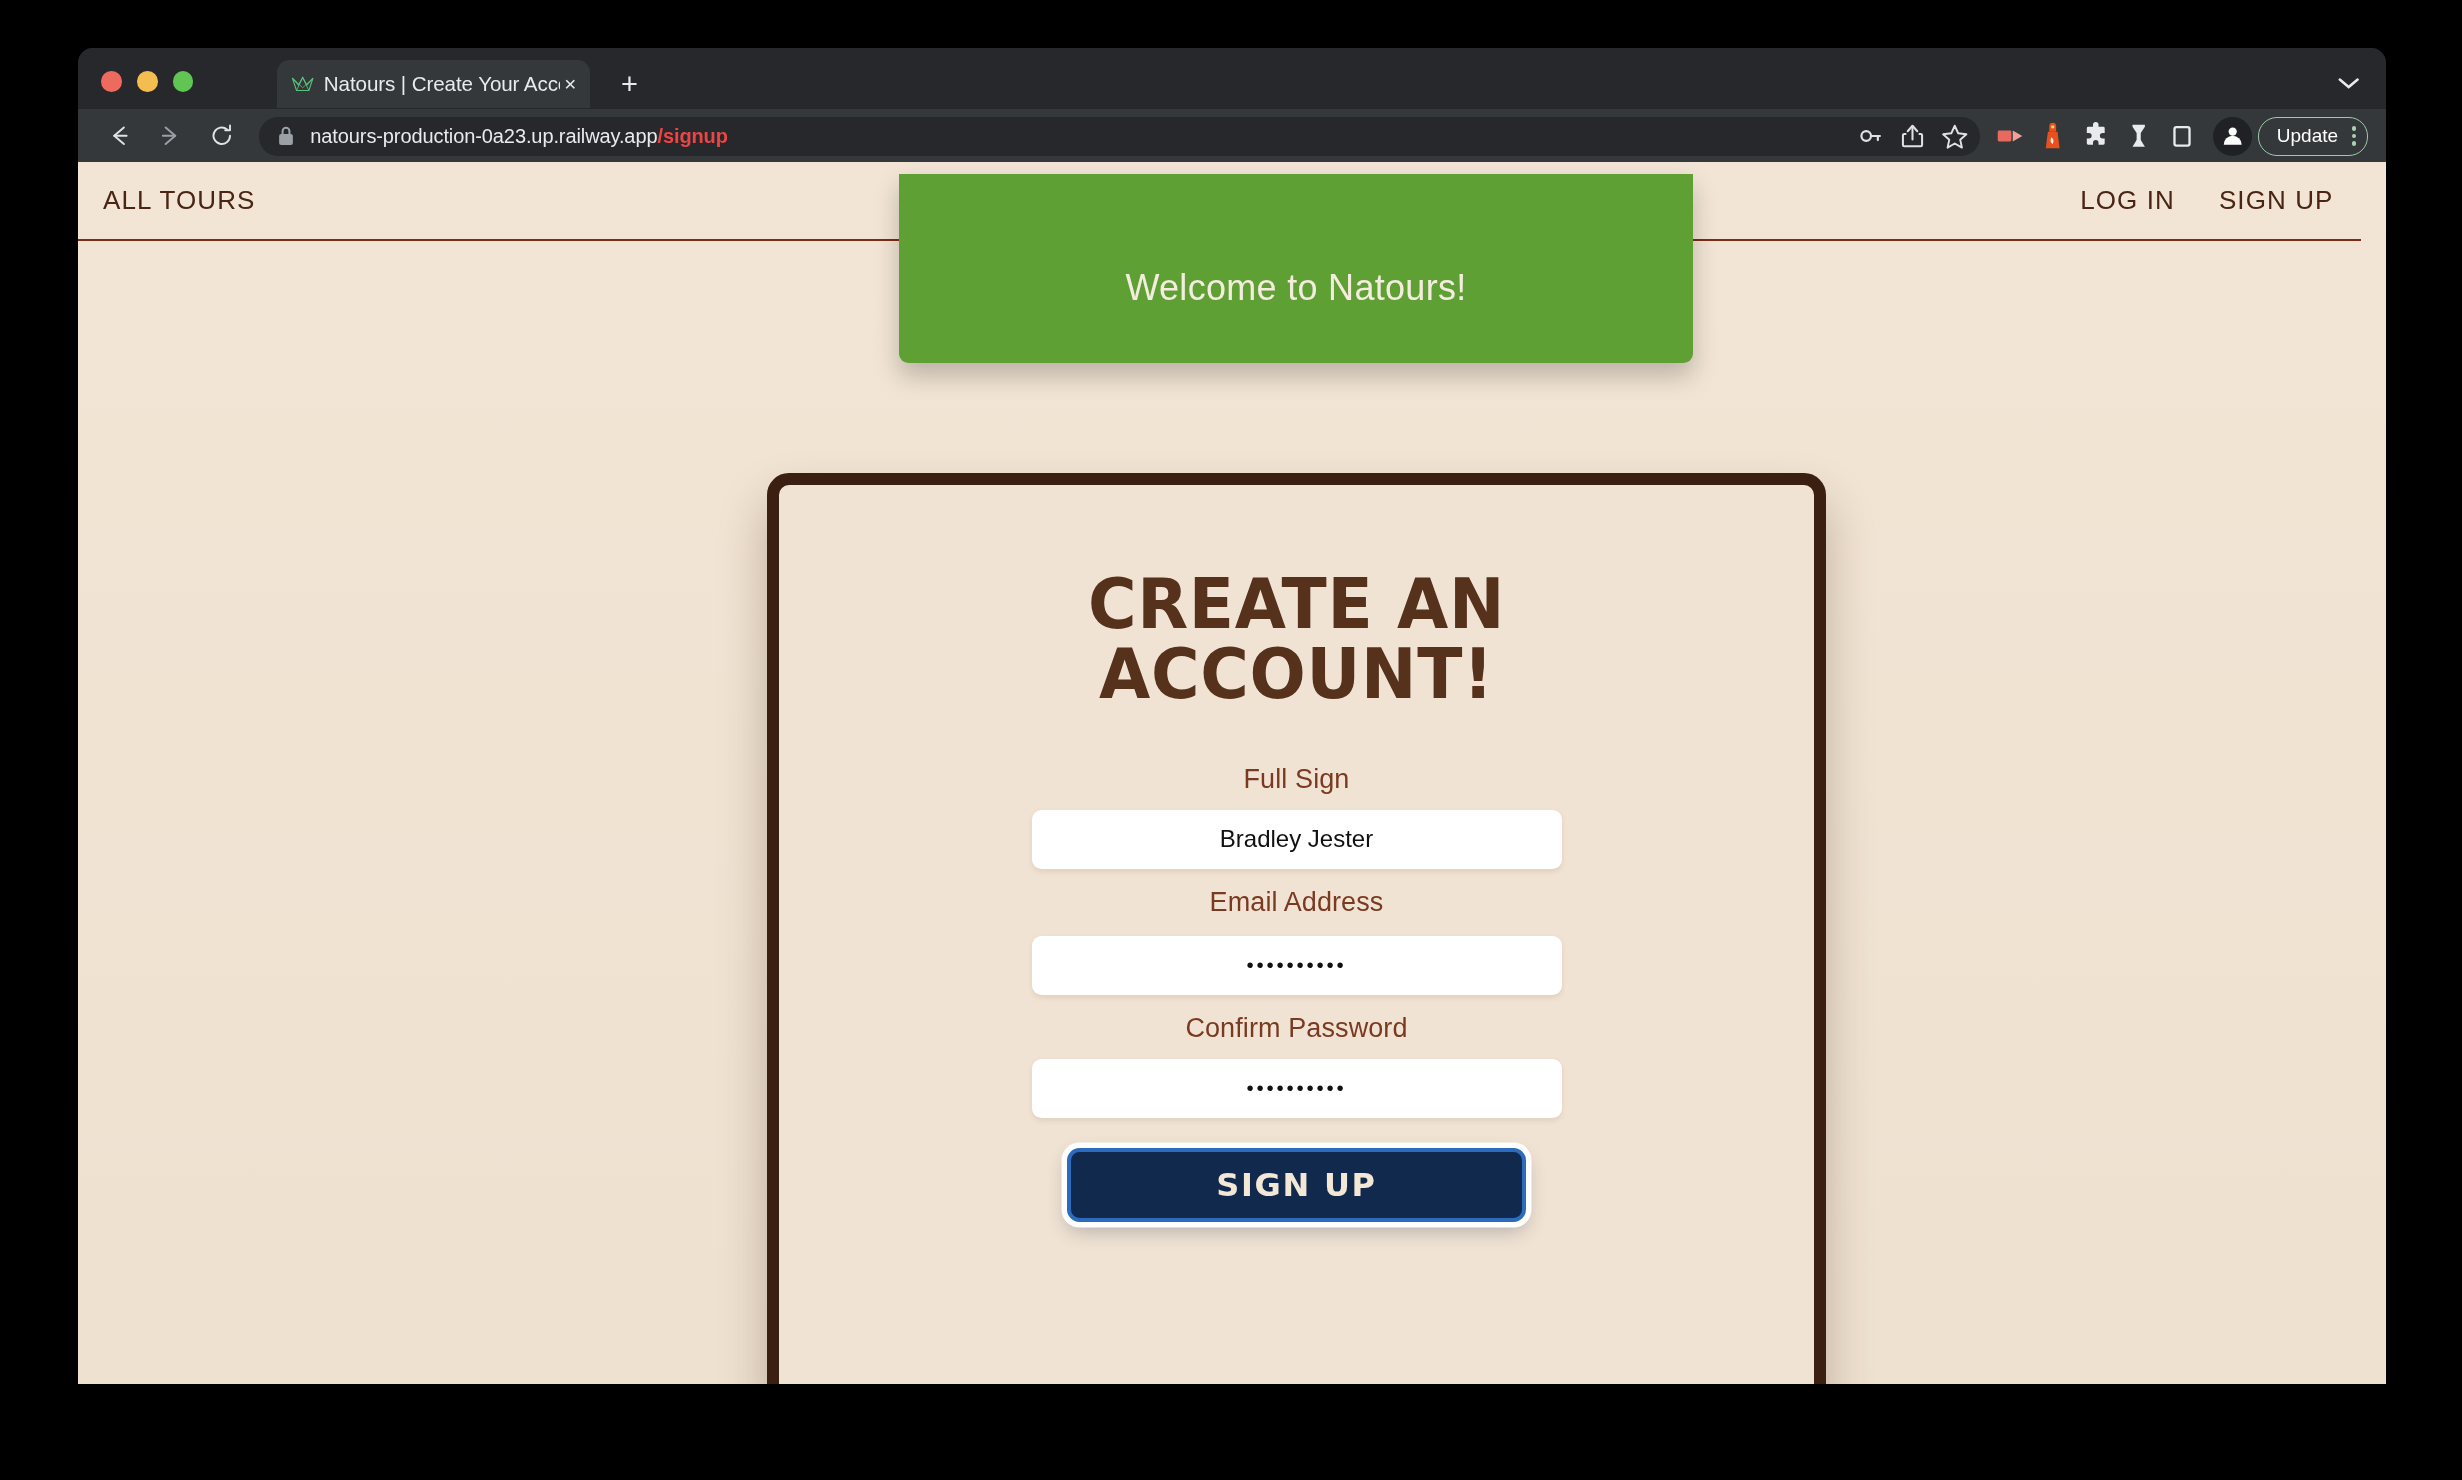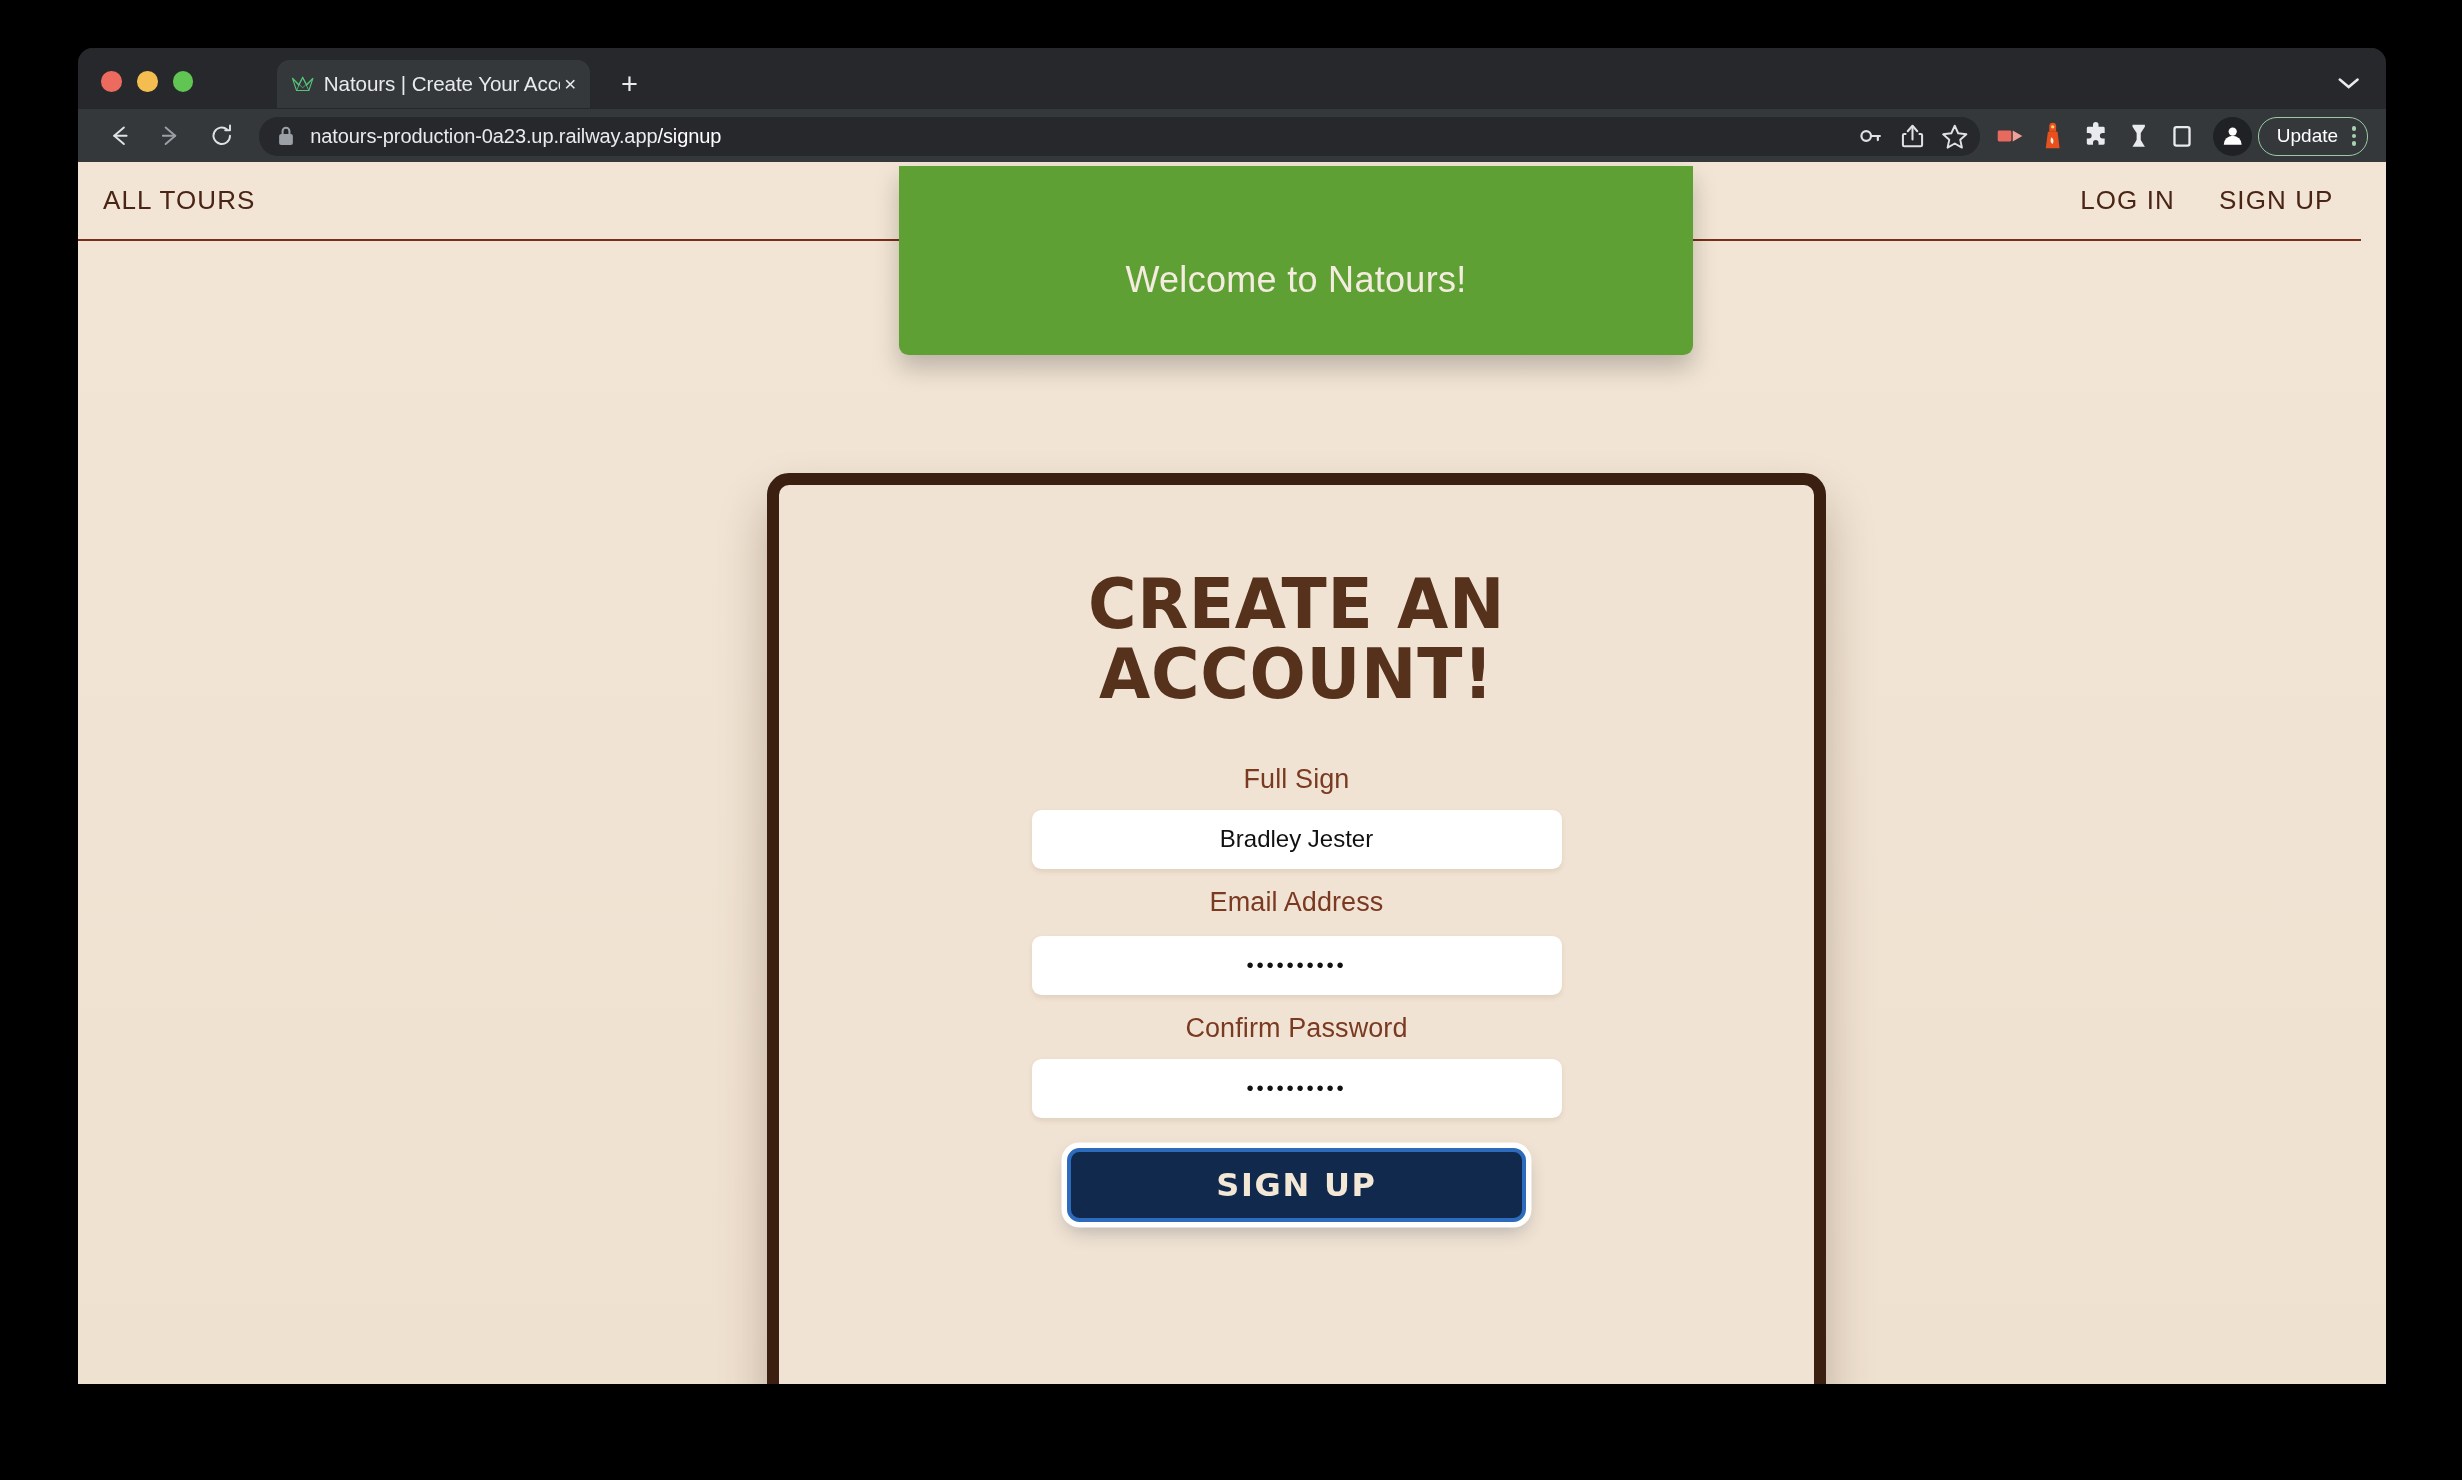--- a/index.html
+++ b/index.html
@@ -95,21 +95,21 @@
     padding: 0 13.8px 0 18px;
     position: relative;
   }
   #site-lock-icon { flex: 0 0 auto; margin-right: 15px; }
   #omnibox-url {
     font-size: 20px;
     color: #e8eaed;
     white-space: nowrap;
     letter-spacing: -0.1px;
   }
-  #omnibox-url .url-path { color: #ffffff; }
+  #omnibox-url .url-path { color: #ef4444; font-weight: bold; }
 
   #omnibox-actions {
     position: absolute; right: 5.5px; top: 0; height: 39px;
     display: flex; align-items: center; gap: 2.8px;
   }
   .omni-icon {
     width: 39px; height: 39px;
     display: flex; align-items: center; justify-content: center;
     color: #dfe1e5;
   }
@@ -191,21 +191,21 @@
   }
   #nav-all-tours { margin-left: 25px; }
   #site-header-right {
     margin-left: auto; margin-right: 27.5px;
     display: flex; gap: 44px;
   }
 
   
   #alert-banner {
     position: absolute;
-    left: 821px; top: 4px;
+    left: 821px; top: 12px;
     width: 794px; height: 189px;
     background: #5fa035;
     border-radius: 0 0 9.6px 9.6px;
     box-shadow: 0 12.4px 25px rgba(0,0,0,0.22);
     display: flex; align-items: center; justify-content: center;
     z-index: 10;
   }
   #alert-banner-text {
     color: #f5ece0;
     font-size: 36px;

